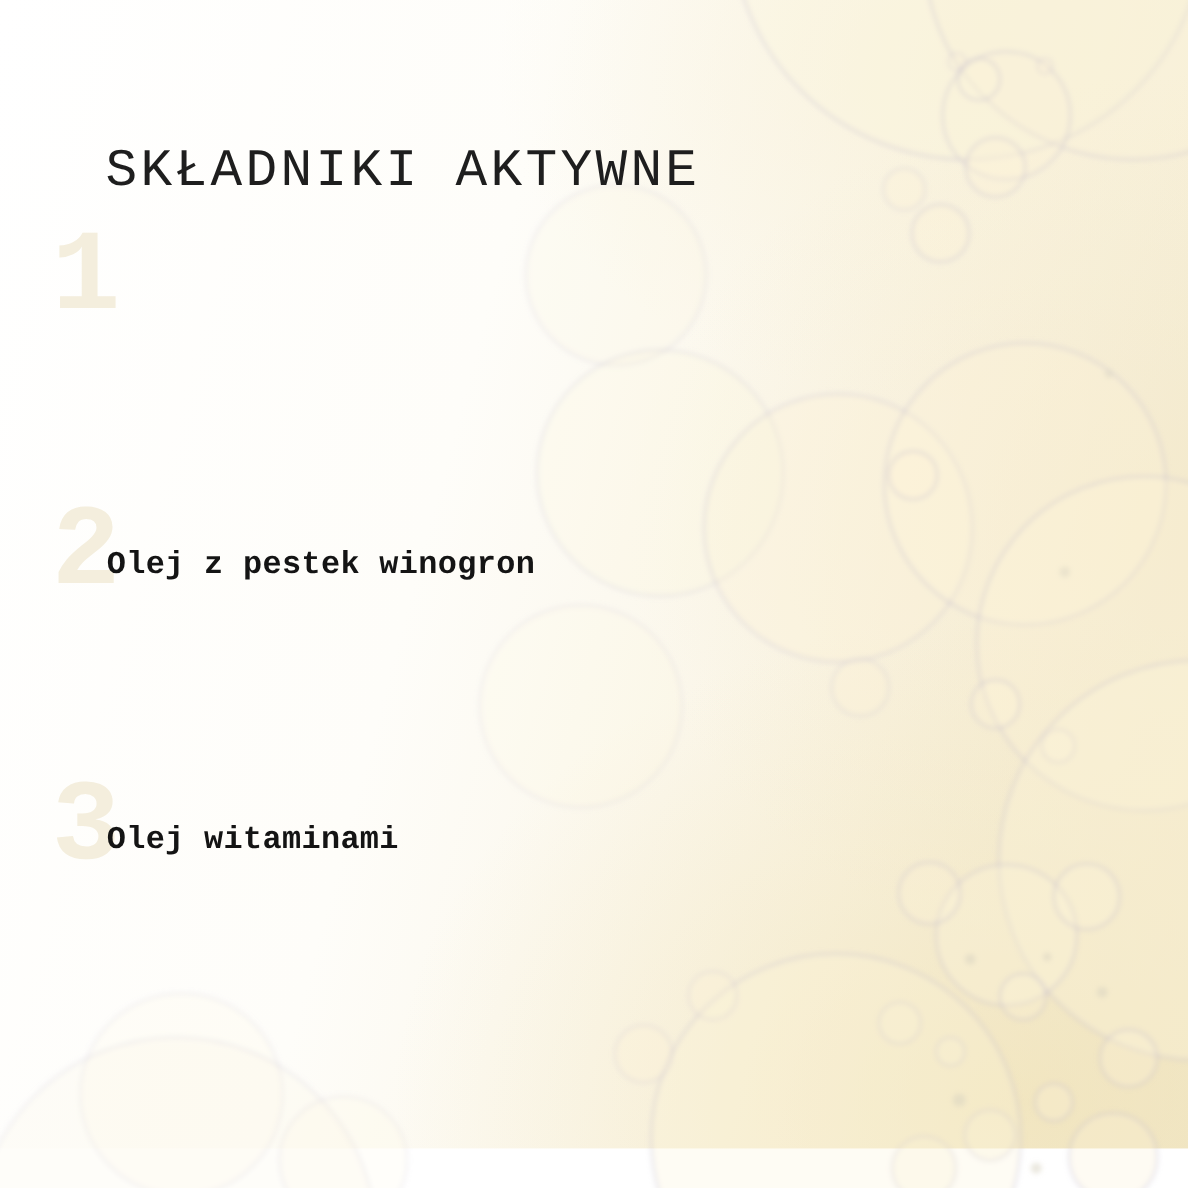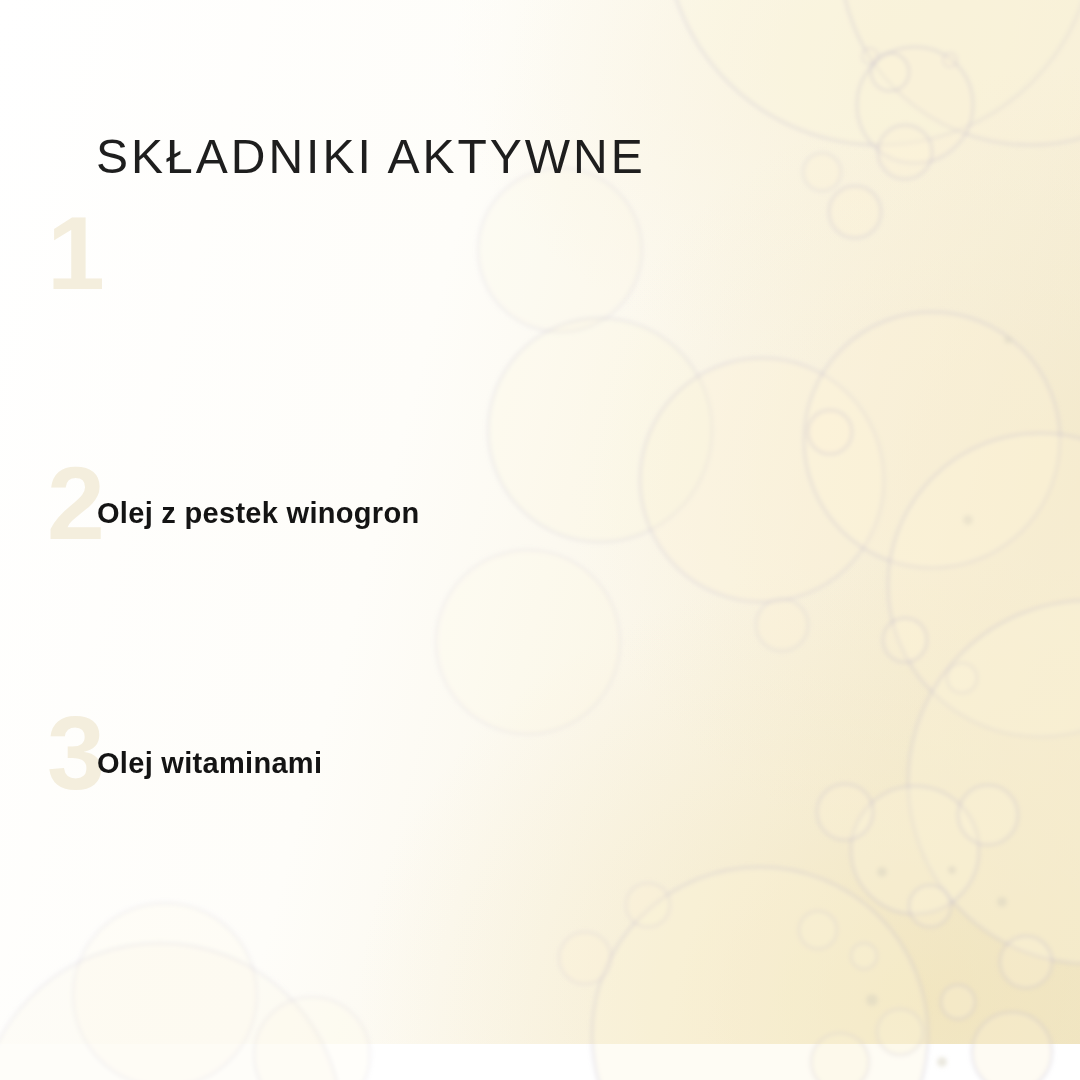--- a/index.html
+++ b/index.html
@@ -8,21 +8,21 @@
   }
   body {
     width: 1080px;
     height: 1080px;
     overflow: hidden;
   }
   .canvas {
     position: relative;
     width: 1080px;
     height: 1044px;
-    font-family: Liberation Sans, sans-serif;
+    font-family: Liberation Mono, monospace;
     background:
       radial-gradient(920px 720px at 86% 96%, rgba(238,222,170,0.50), rgba(238,222,170,0) 62%),
       radial-gradient(820px 640px at 102% 46%, rgba(243,231,196,0.55), rgba(243,231,196,0) 65%),
       radial-gradient(760px 520px at 84% 6%,  rgba(248,240,214,0.65), rgba(248,240,214,0) 60%),
       linear-gradient(105deg, #ffffff 0%, #fefdf9 38%, #f9f3e2 72%, #f2e9cf 100%);
   }
   .bubbles {
     position: absolute;
     inset: 0;
     z-index: 0;

